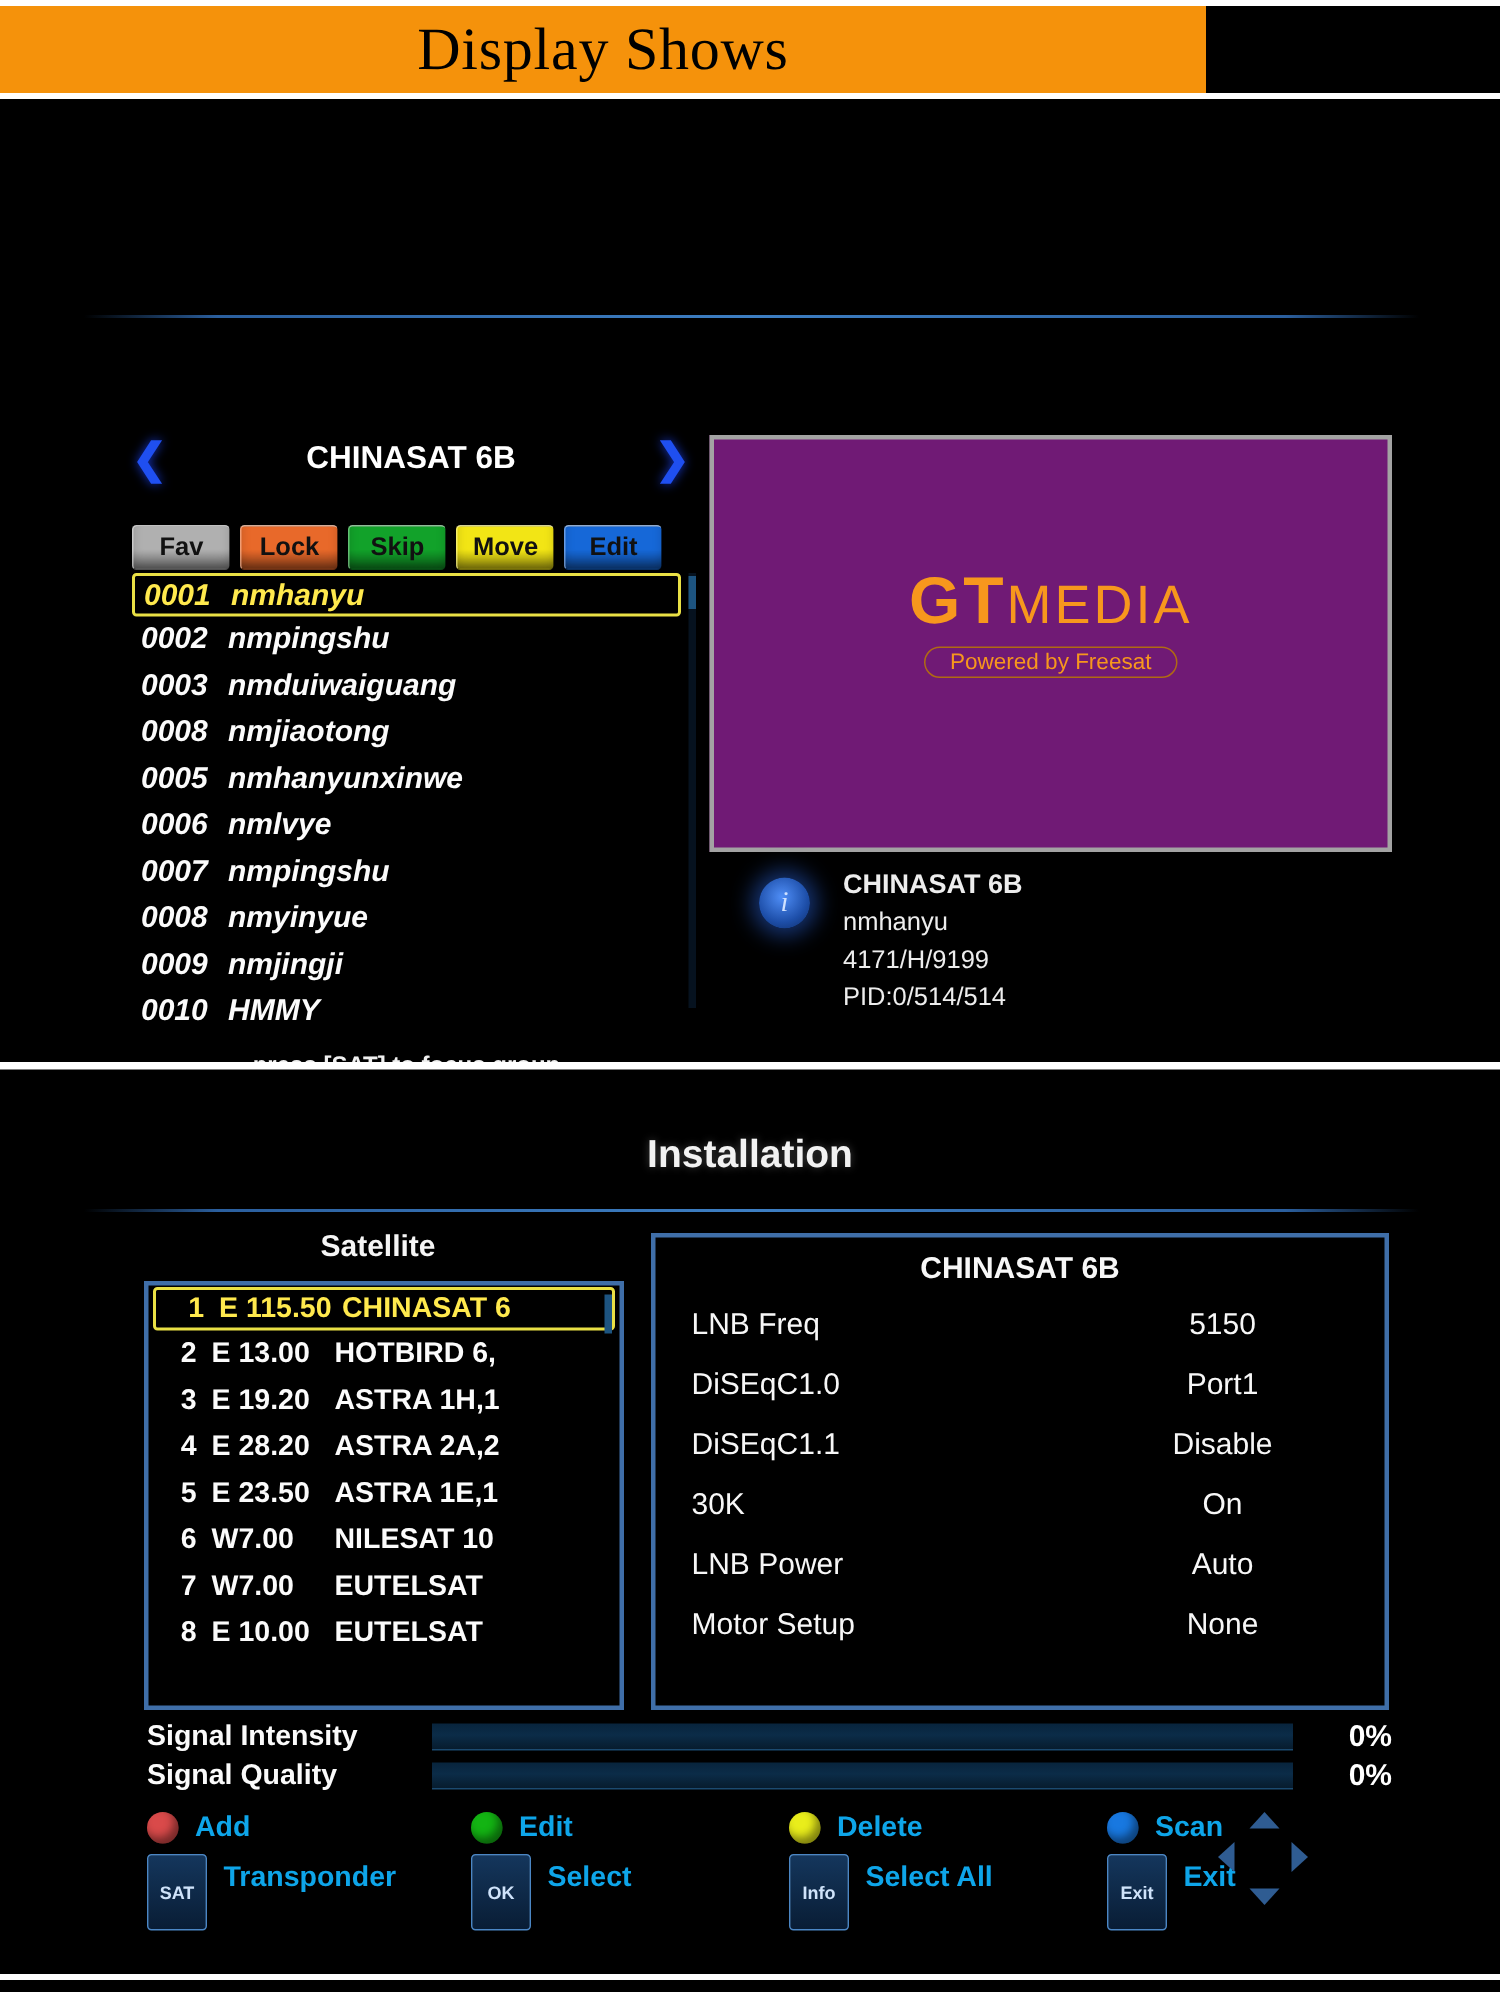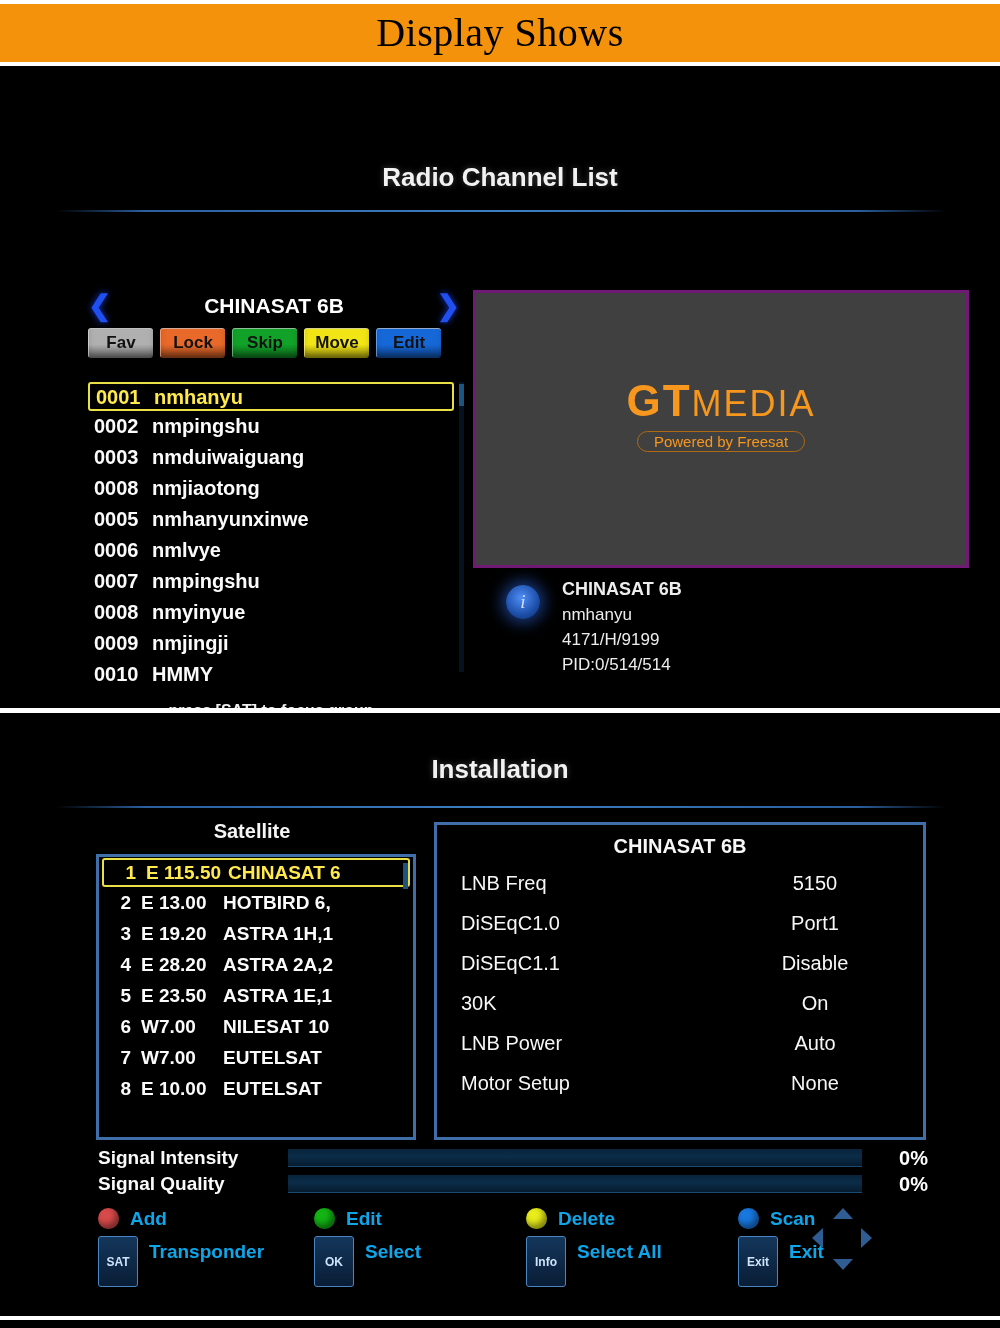--- a/index.html
+++ b/index.html
@@ -4,21 +4,21 @@
 <style>
   html,body{margin:0;padding:0;background:#000;}
   body{
     width:1000px;height:1328px;position:relative;overflow:hidden;
     font-family:"Liberation Sans", sans-serif;
     background:#000;
   }
 
   
   .banner{
-    position:absolute;left:0;top:4px;width:1000px;height:58px;
+    position:absolute;left:0;top:4px;width:804px;height:58px;
     background:#f5920b;
     display:flex;align-items:center;justify-content:center;
   }
   .banner-title{
     font-family:"Liberation Serif", serif;
     font-size:40px;color:#000;letter-spacing:.5px;
     line-height:1;
   }
   .band-white{position:absolute;left:0;width:1000px;background:#fff;}
 
@@ -44,53 +44,53 @@
     line-height:28px;text-shadow:0 0 7px #1636c8;cursor:pointer;
   }
   .arrow.left{left:0;}
   .arrow.right{right:0;}
   #satbar .satname{
     position:absolute;left:0;right:0;text-align:center;
     color:#fff;font-size:21px;font-weight:bold;line-height:28px;
   }
 
   
-  #colorbtns{position:absolute;left:88px;top:262px;display:flex;gap:7px;}
+  #colorbtns{position:absolute;left:88px;top:284px;display:flex;gap:7px;}
   .cbtn{
     width:64px;height:28px;border-radius:3px;
     display:flex;align-items:center;justify-content:center;
     font-size:17px;font-weight:bold;color:#111;
     border-top:1px solid rgba(255,255,255,.55);
     border-left:1px solid rgba(255,255,255,.35);
     border-bottom:1px solid rgba(0,0,0,.55);
     box-shadow:inset 0 -6px 9px -4px rgba(0,0,0,.45);
   }
 
   
-  #chanlist{position:absolute;left:88px;top:316px;width:366px;}
+  #chanlist{position:absolute;left:88px;top:316px;width:366px;font-style:italic;}
   .chan-row{
     height:31px;line-height:31px;color:#fbfbfb;font-size:20px;font-weight:bold;
     padding-left:6px;white-space:nowrap;
   }
   .chan-row.sel{
     color:#ffe94d;border:2px solid #e9e045;border-radius:3px;
     height:29px;line-height:27px;box-sizing:border-box;
   }
   .chan-num{display:inline-block;min-width:58px;}
   #chan-scroll-track{position:absolute;left:459px;top:316px;width:5px;height:290px;background:#06121f;}
   #chan-scroll-thumb{position:absolute;left:459px;top:318px;width:5px;height:22px;background:#1d5480;}
   #hint{
     position:absolute;left:88px;top:636px;width:366px;text-align:center;
     color:#f0f0f0;font-size:16px;font-weight:bold;
   }
 
   
   #preview{
-    position:absolute;left:473px;top:224px;width:496px;height:278px;
-    border:3px solid #701a75;background:#404040;box-sizing:border-box;
+    position:absolute;left:473px;top:224px;width:455px;height:278px;
+    border:3px solid #a3a3a3;background:#701a75;box-sizing:border-box;
   }
   .gt-logo{
     position:absolute;left:0;right:0;top:86px;text-align:center;
     line-height:1;
   }
   .gt-main{font-size:44px;letter-spacing:1px;color:#f7971d;font-weight:bold;}
   .gt-main .gt{letter-spacing:2px;}
   .gt-main .media{font-size:36px;font-weight:normal;letter-spacing:2px;}
   .gt-sub{
     display:inline-block;margin-top:8px;padding:2px 16px;
@@ -193,21 +193,20 @@
 <body>
 
 <div class="band-white" style="left:0;top:0;height:4px;"></div>
 <div class="banner">
   <div class="banner-title">Display Shows</div>
 </div>
 <div class="band-white" style="top:62px;height:4px;"></div>
 
 <div class="screen" id="screen-radio">
 
-  <div class="screen-title" style="top:96px;">Radio Channel List</div>
   <div class="hr-blue" style="left:56px;top:144px;width:890px;"></div>
 
   <div id="satbar">
     <span class="arrow left">❮</span>
     <span class="satname">CHINASAT 6B</span>
     <span class="arrow right">❯</span>
   </div>
 
   <div id="colorbtns">
       <div class="cbtn" style="background: linear-gradient(rgb(176, 176, 176) 0%, rgb(176, 176, 176) 55%, rgba(0, 0, 0, 0.35) 100%), rgb(176, 176, 176);">

